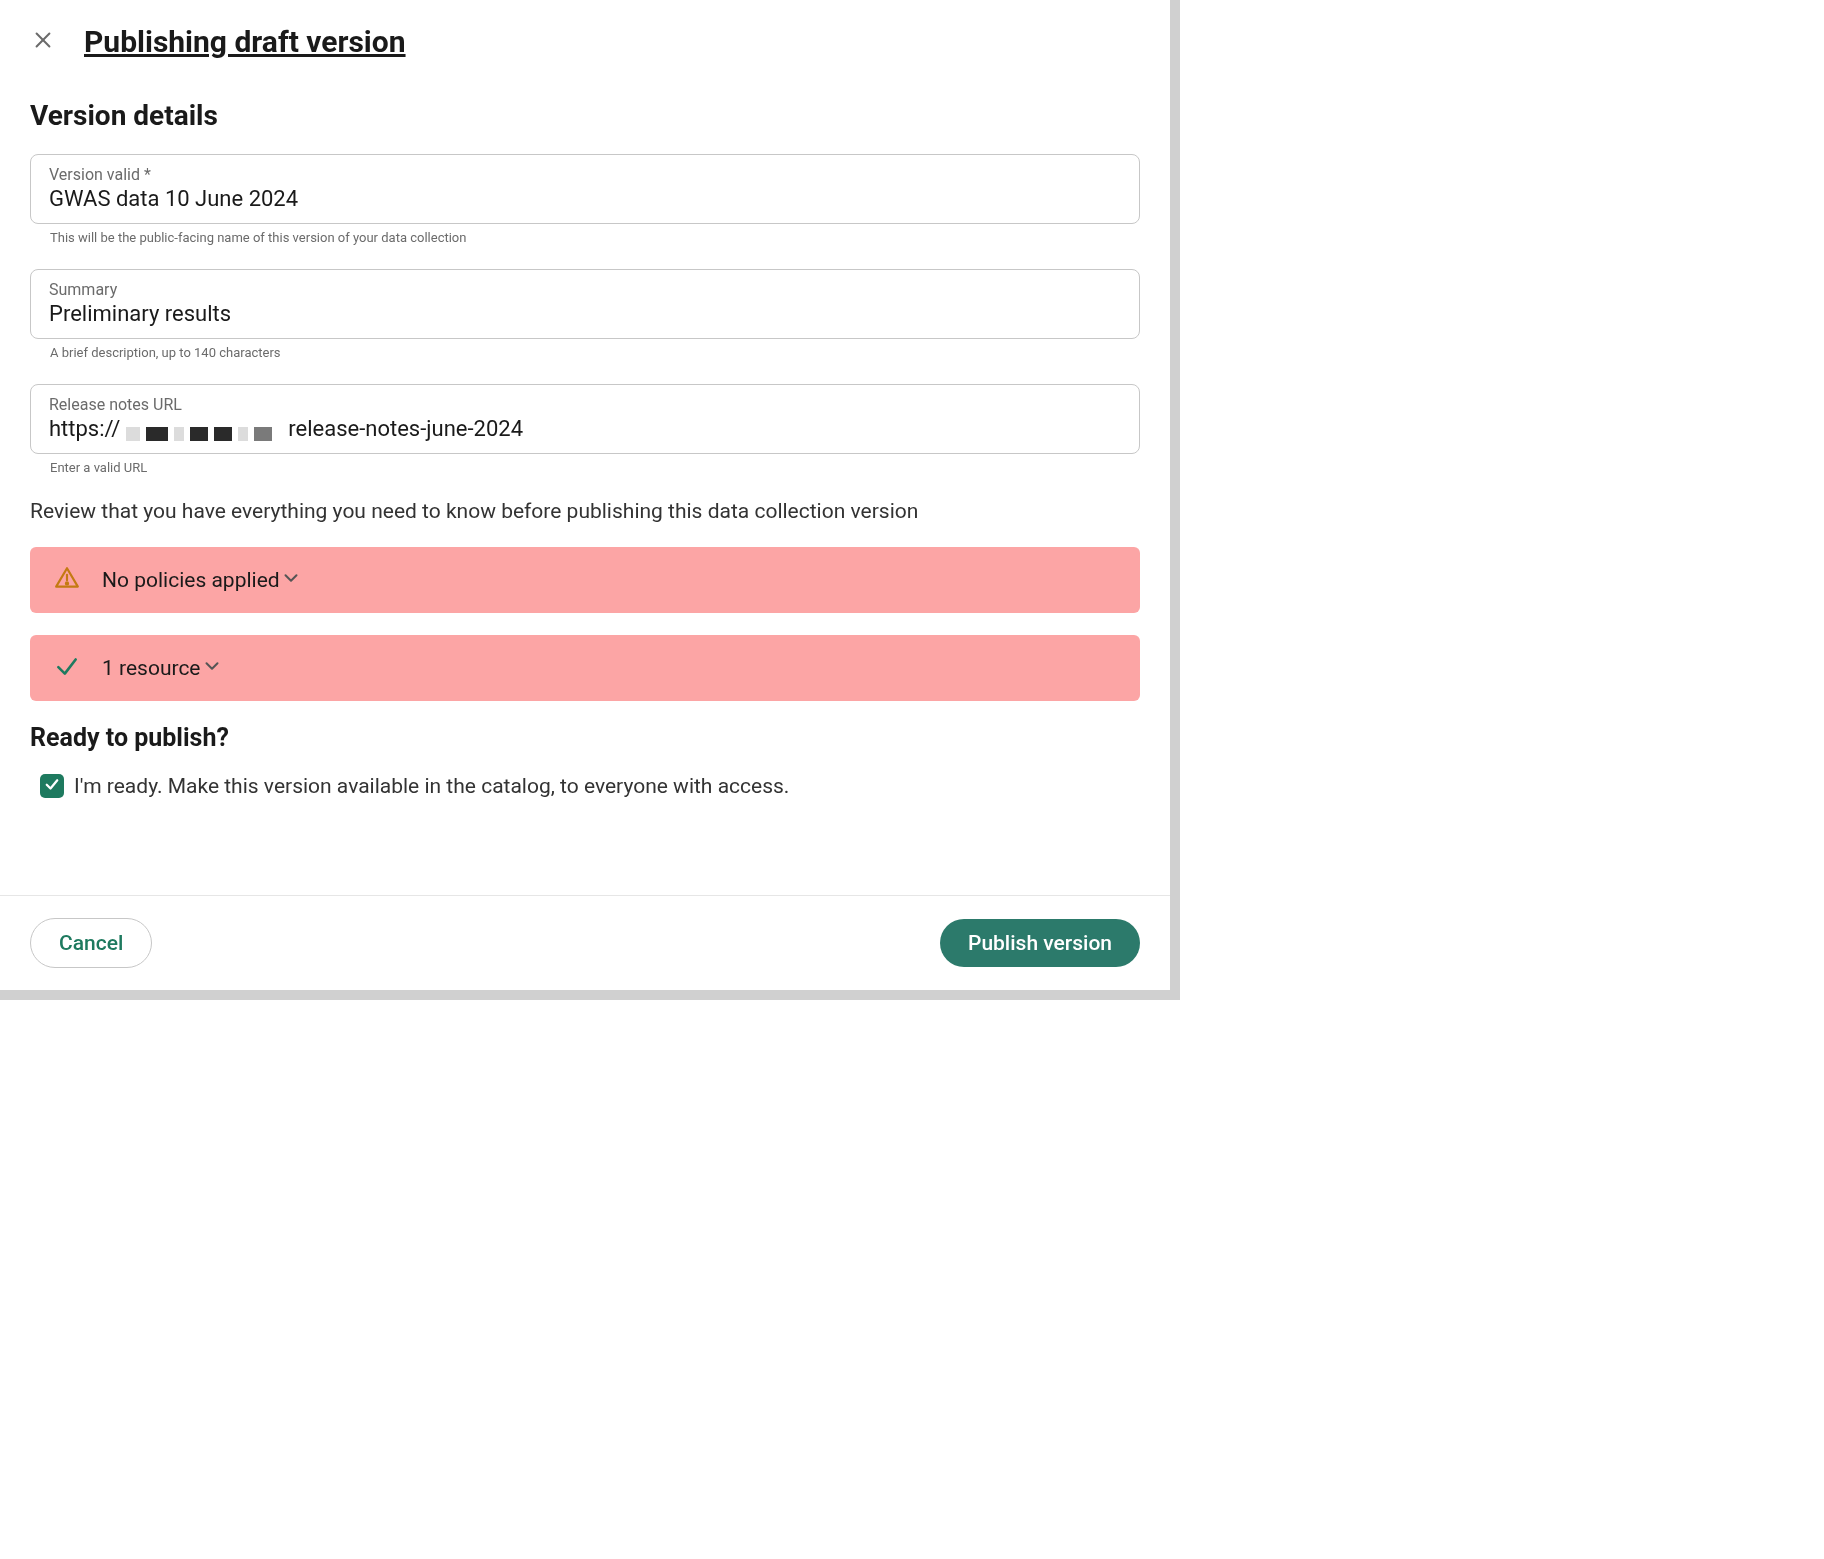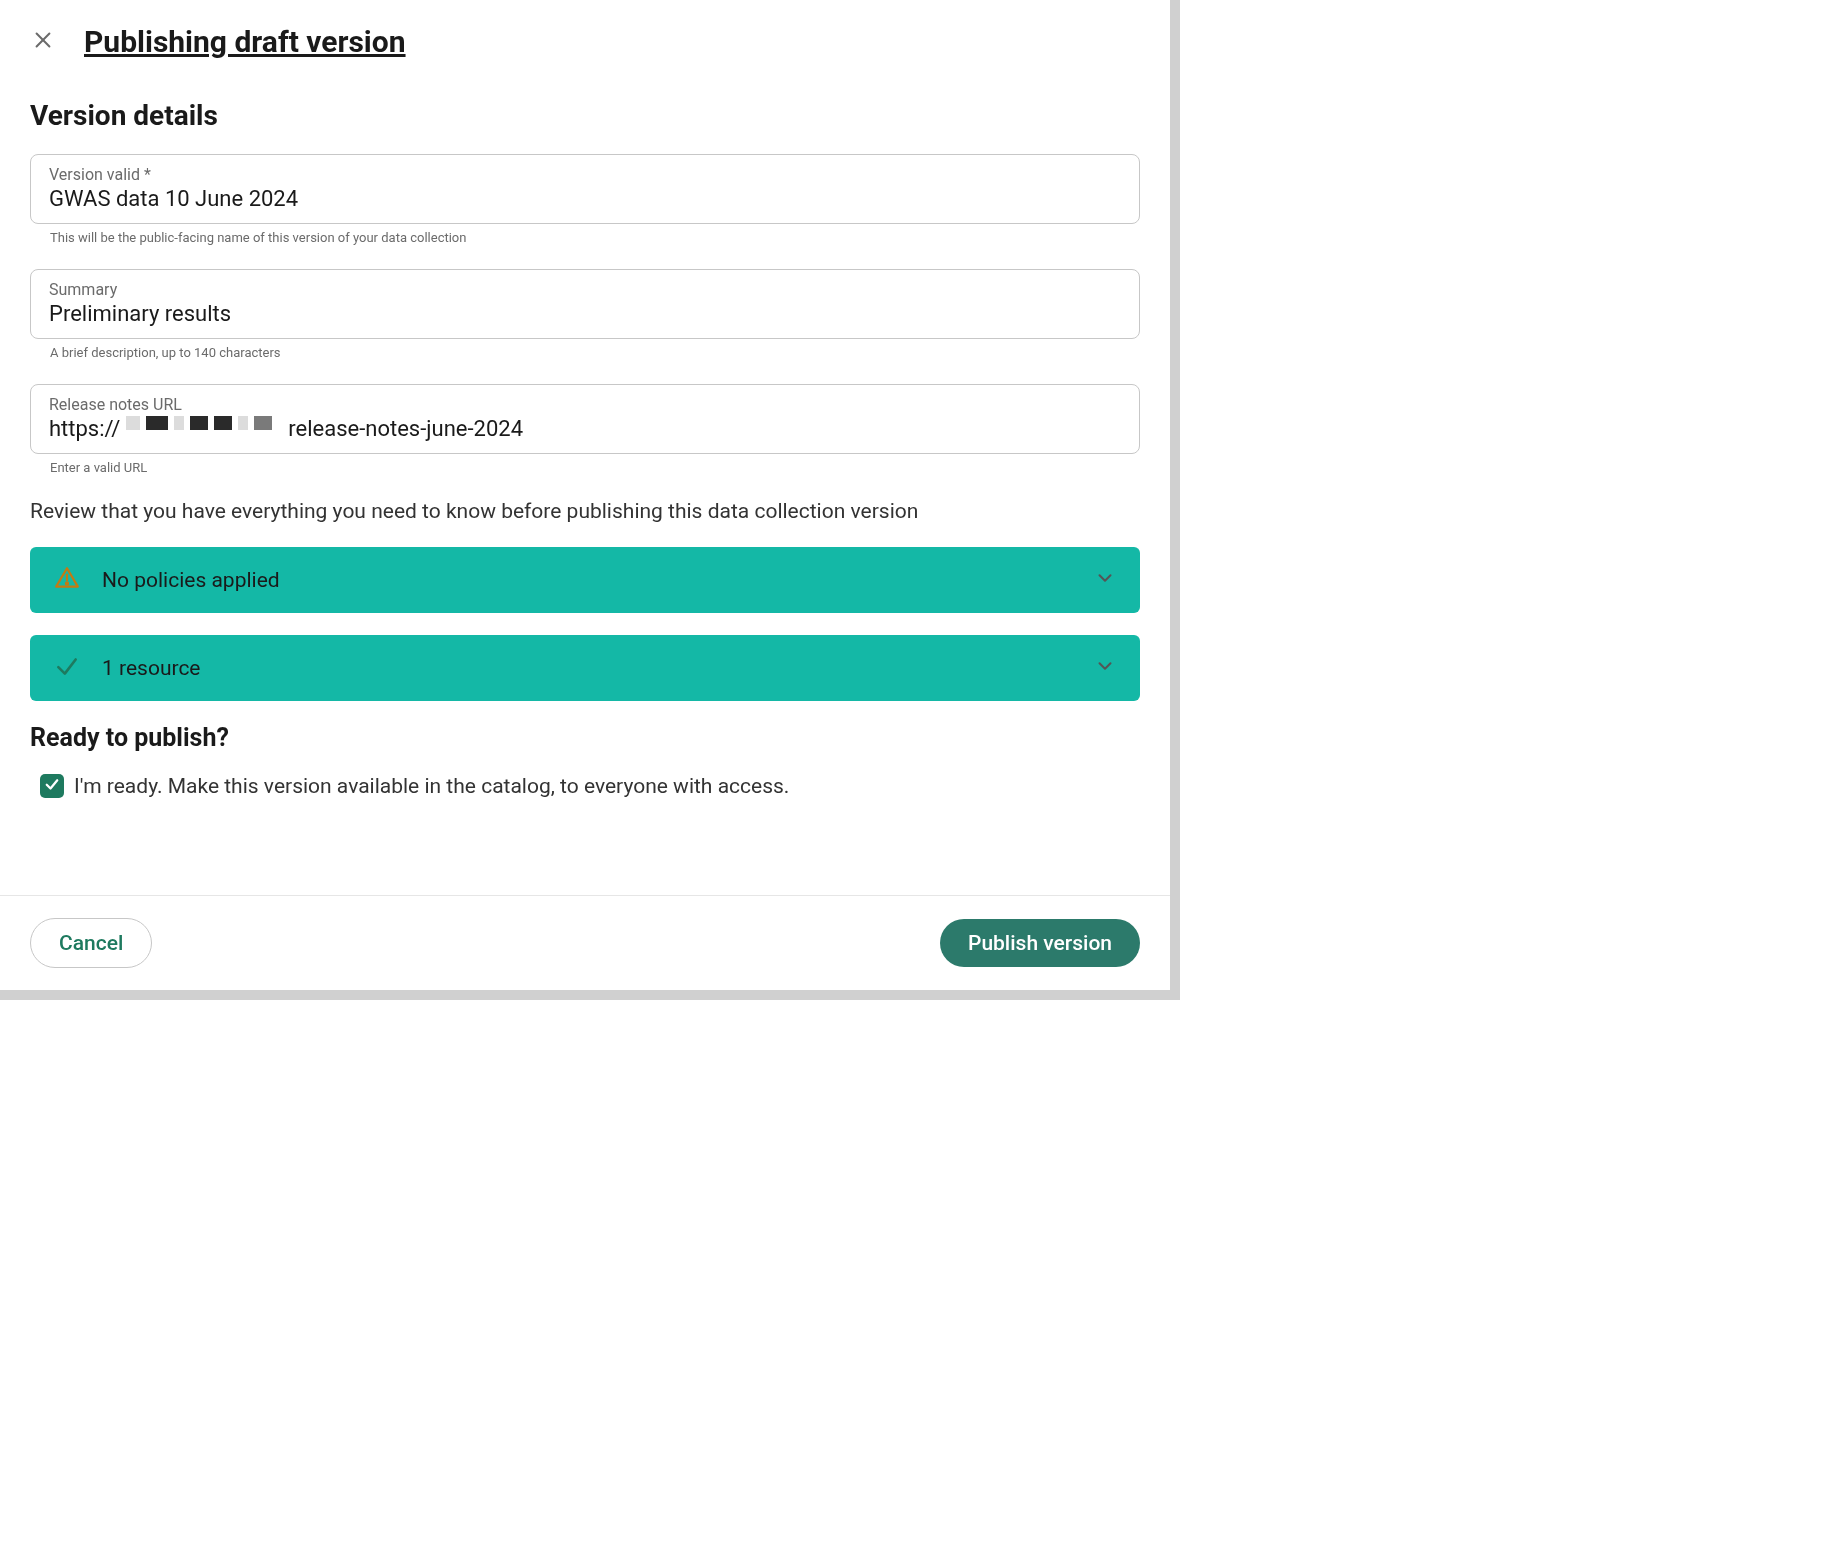--- a/index.html
+++ b/index.html
@@ -72,21 +72,21 @@
     width: 100%;
     border: none;
     outline: none;
     font-size: 22px;
     color: #1a1a1a;
     background: transparent;
     font-family: inherit;
   }
   .field-input-url {
     display: flex;
-    align-items: flex-start;
+    align-items: flex-end;
     gap: 6px;
     font-size: 22px;
     color: #1a1a1a;
   }
   .redact {
     display: inline-flex;
     gap: 6px;
     align-items: center;
   }
   .redact span {
@@ -104,26 +104,26 @@
     font-size: 13px;
     color: #6b6b6b;
     margin: 4px 0 24px 20px;
   }
   .checklist-desc {
     font-size: 21px;
     color: #333;
     margin-bottom: 24px;
   }
   .check-item {
-    background: #14b8a6;
+    background: #fca5a5;
     border-radius: 6px;
     padding: 18px 24px;
     display: flex;
     align-items: center;
-    justify-content: space-between;
+    justify-content: flex-start;
     margin-bottom: 22px;
     cursor: pointer;
   }
   .check-item-left {
     display: flex;
     align-items: center;
     gap: 22px;
   }
   .check-item-left svg { width: 26px; height: 26px; flex-shrink:0; }
   .check-text {

